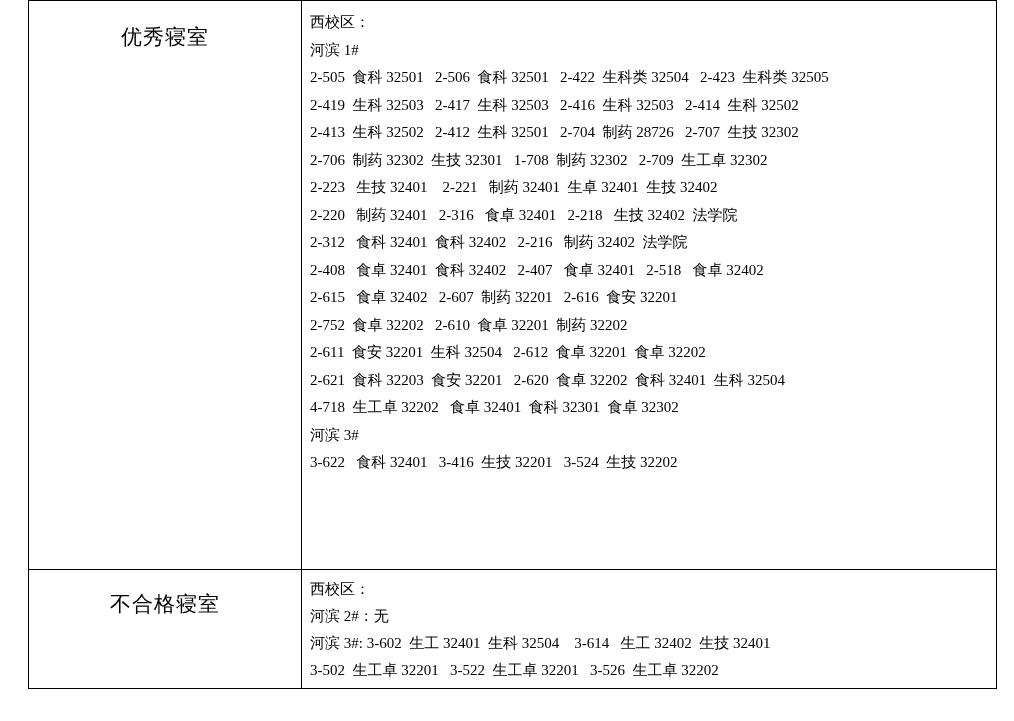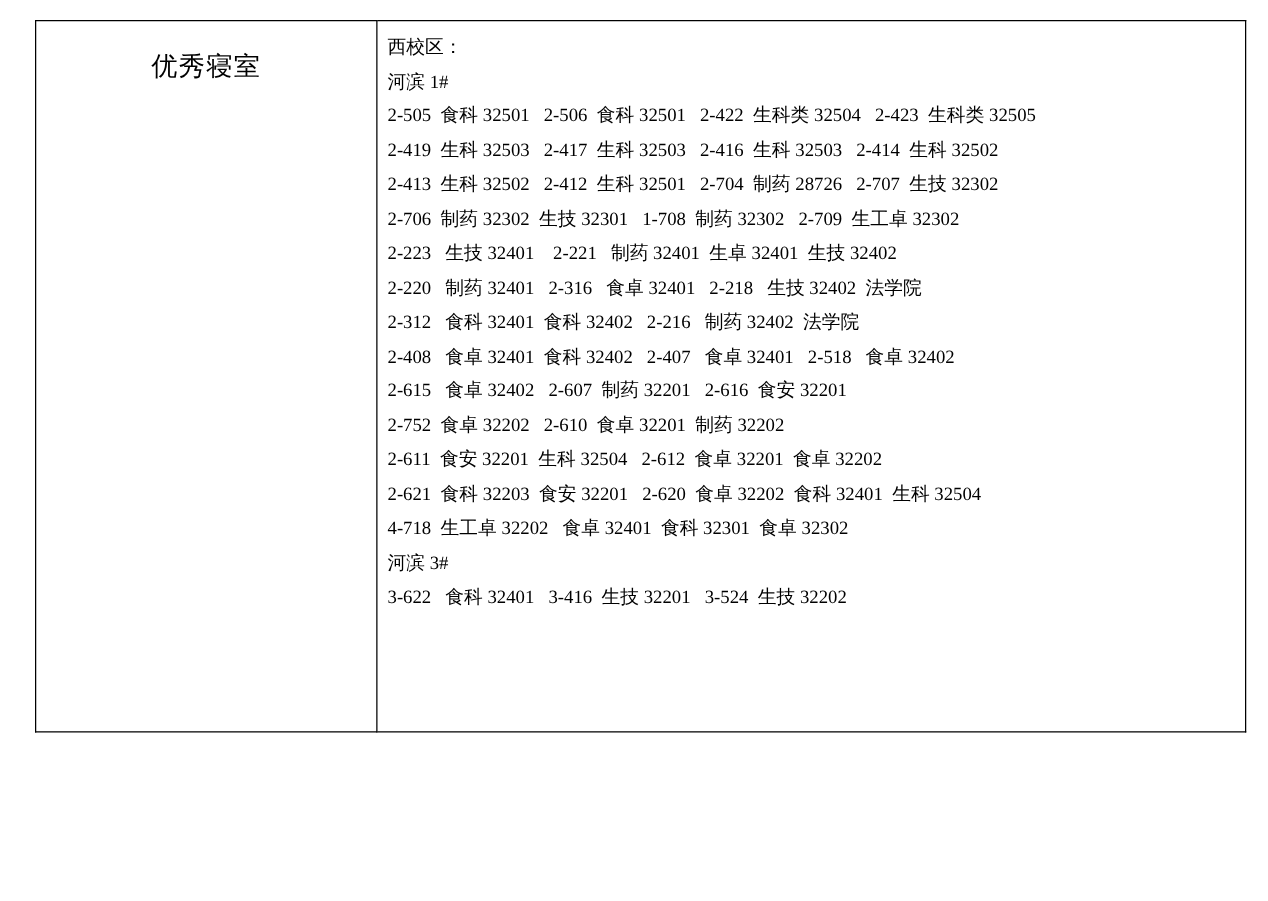--- a/index.html
+++ b/index.html
@@ -12,21 +12,21 @@
     height: 721px;
     font-family: "Liberation Serif", "DejaVu Serif", serif;
     color: #000000;
     overflow: hidden;
   }
   .page {
     position: relative;
     width: 1014px;
     height: 721px;
     box-sizing: border-box;
-    padding: 16px 18px 0 28px;
+    padding: 0 18px 0 28px;
   }
   table.doc-table {
     border-collapse: collapse;
     width: 968px;
     table-layout: fixed;
   }
   table.doc-table td {
     border: 1px solid #000000;
     vertical-align: top;
     padding: 0;
@@ -96,15 +96,28 @@
             <div class="line">2-615   食卓 32402   2-607  制药 32201   2-616  食安 32201</div>
             <div class="line">2-752  食卓 32202   2-610  食卓 32201  制药 32202</div>
             <div class="line">2-611  食安 32201  生科 32504   2-612  食卓 32201  食卓 32202</div>
             <div class="line">2-621  食科 32203  食安 32201   2-620  食卓 32202  食科 32401  生科 32504</div>
             <div class="line">4-718  生工卓 32202   食卓 32401  食科 32301  食卓 32302</div>
             <div class="line">河滨 3#</div>
             <div class="line">3-622   食科 32401   3-416  生技 32201   3-524  生技 32202</div>
           </div>
         </td>
       </tr>
+      <tr class="row-fail">
+        <td class="label-cell">
+          <div class="label-text second">不合格寝室</div>
+        </td>
+        <td class="content-cell">
+          <div class="content-inner">
+            <div class="line">西校区：</div>
+            <div class="line">河滨 2#：无</div>
+            <div class="line">河滨 3#: 3-602  生工 32401  生科 32504    3-614   生工 32402  生技 32401</div>
+            <div class="line">3-502  生工卓 32201   3-522  生工卓 32201   3-526  生工卓 32202</div>
+          </div>
+        </td>
+      </tr>
     </tbody>
   </table>
 </div>
 
 </body></html>

